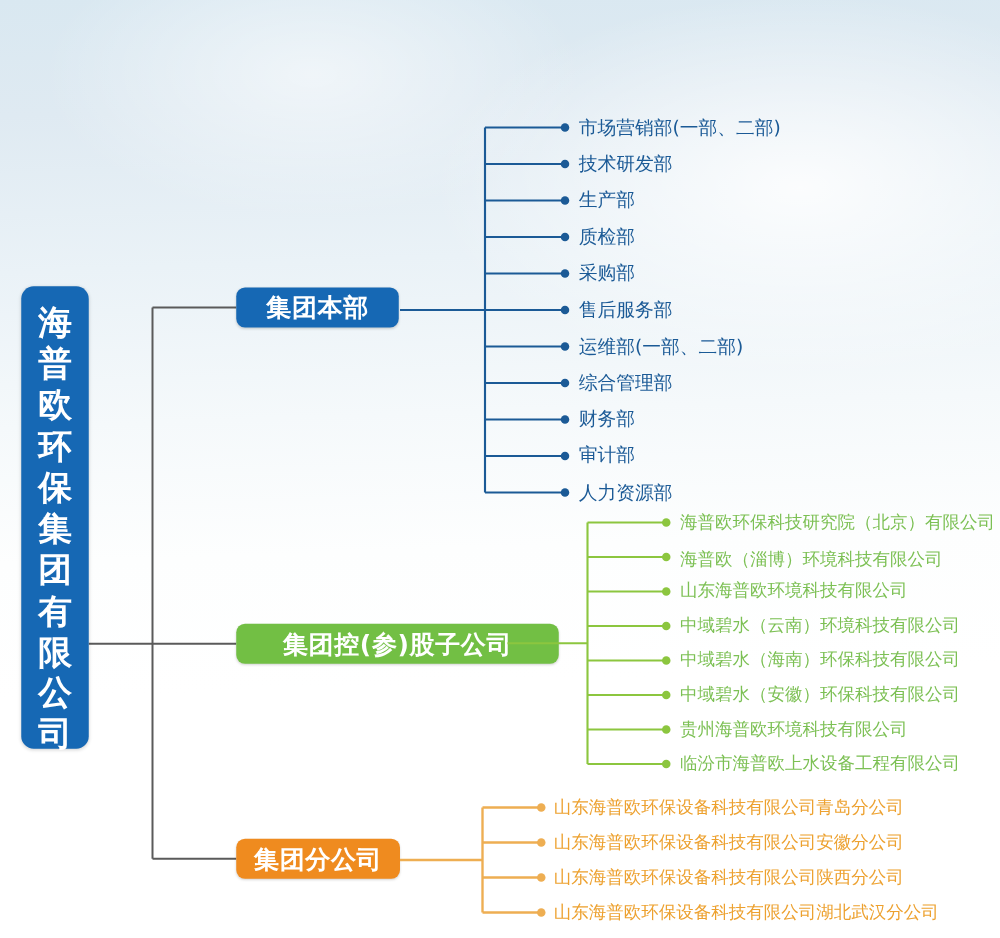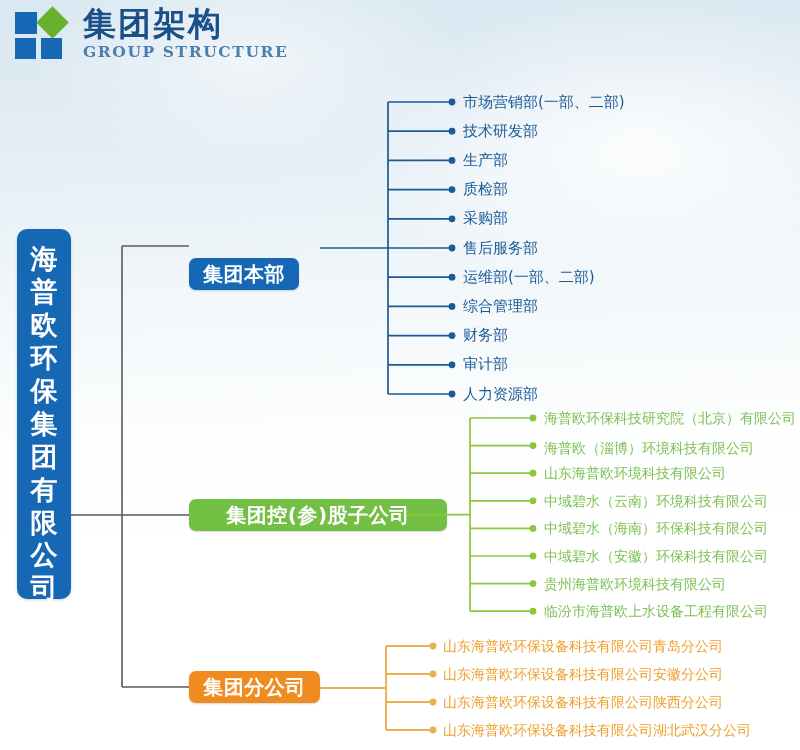--- a/index.html
+++ b/index.html
@@ -109,21 +109,21 @@
     color: #ffffff;
     font-weight: bold;
     font-size: 20px;
     display: flex;
     align-items: center;
     justify-content: center;
     letter-spacing: 0.5px;
     box-shadow: 0 1px 2px rgba(0,0,0,0.16);
     white-space: nowrap;
   }
-  #cat-hq      { left: 189px; top: 230px; width: 110px; height: 32px; background: #1668b4; margin-top: 28px; }
+  #cat-hq      { left: 189px; top: 230px; width: 130px; height: 32px; background: #1668b4; }
   #cat-sub     { left: 189px; top: 499px; width: 258px; height: 32px; background: #72bf44; text-align: right; }
   #cat-branch  { left: 189px; top: 671px; width: 131px; height: 32px; background: #ef8b1f; }
 
   
   .leaf-list { position: absolute; }
 
   .leaf-item {
     position: absolute;
     display: flex;
     align-items: center;
@@ -163,32 +163,20 @@
     font-weight: bold;
     letter-spacing: 1px;
     white-space: nowrap;
   }
 </style>
 </head>
 <body>
 
 <div id="page">
 
-  <div id="header">
-    <div id="logo-mark">
-      <div class="sq sq-tl"></div>
-      <div class="diamond"></div>
-      <div class="sq sq-bl"></div>
-      <div class="sq sq-br"></div>
-    </div>
-    <div id="logo-text">
-      <div id="logo-title-cn">集团架构</div>
-      <div id="logo-title-en">GROUP STRUCTURE</div>
-    </div>
-  </div>
 
   <svg id="trunk" viewBox="0 0 800 750">
 
     <path d="M71 515 H122" stroke="#5a5a5a" stroke-width="1.6" fill="none"></path>
 
     <path d="M122 246 V687" stroke="#5a5a5a" stroke-width="1.6" fill="none"></path>
 
     <path d="M122 246 H189" stroke="#5a5a5a" stroke-width="1.6" fill="none"></path>
 
     <path d="M122 515 H189" stroke="#5a5a5a" stroke-width="1.6" fill="none"></path>

